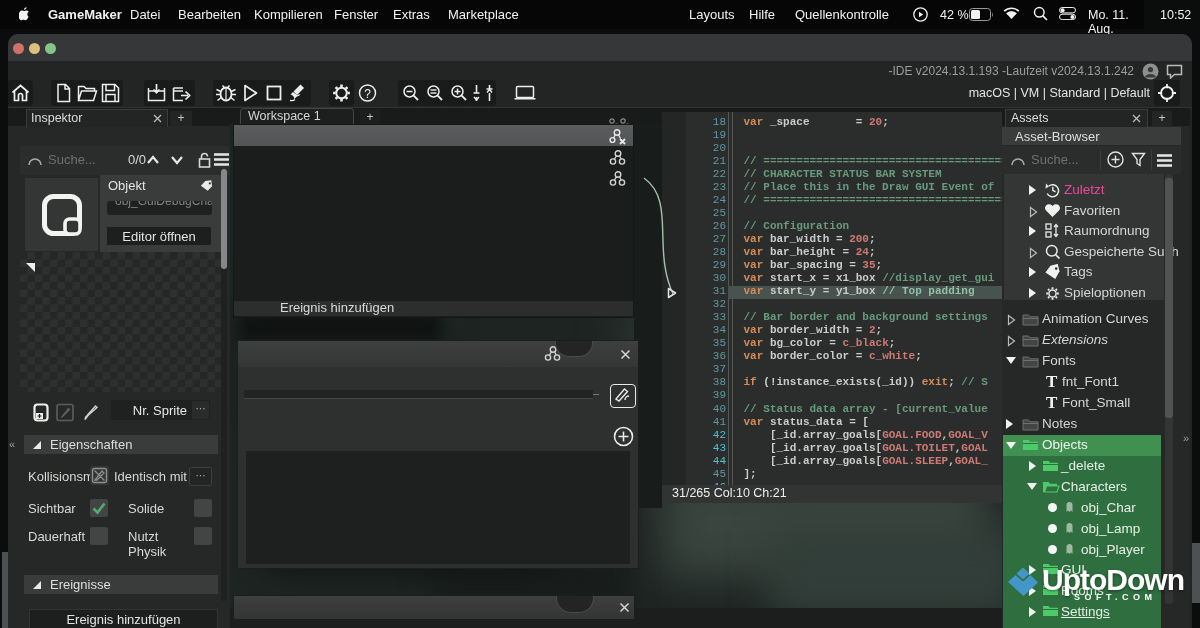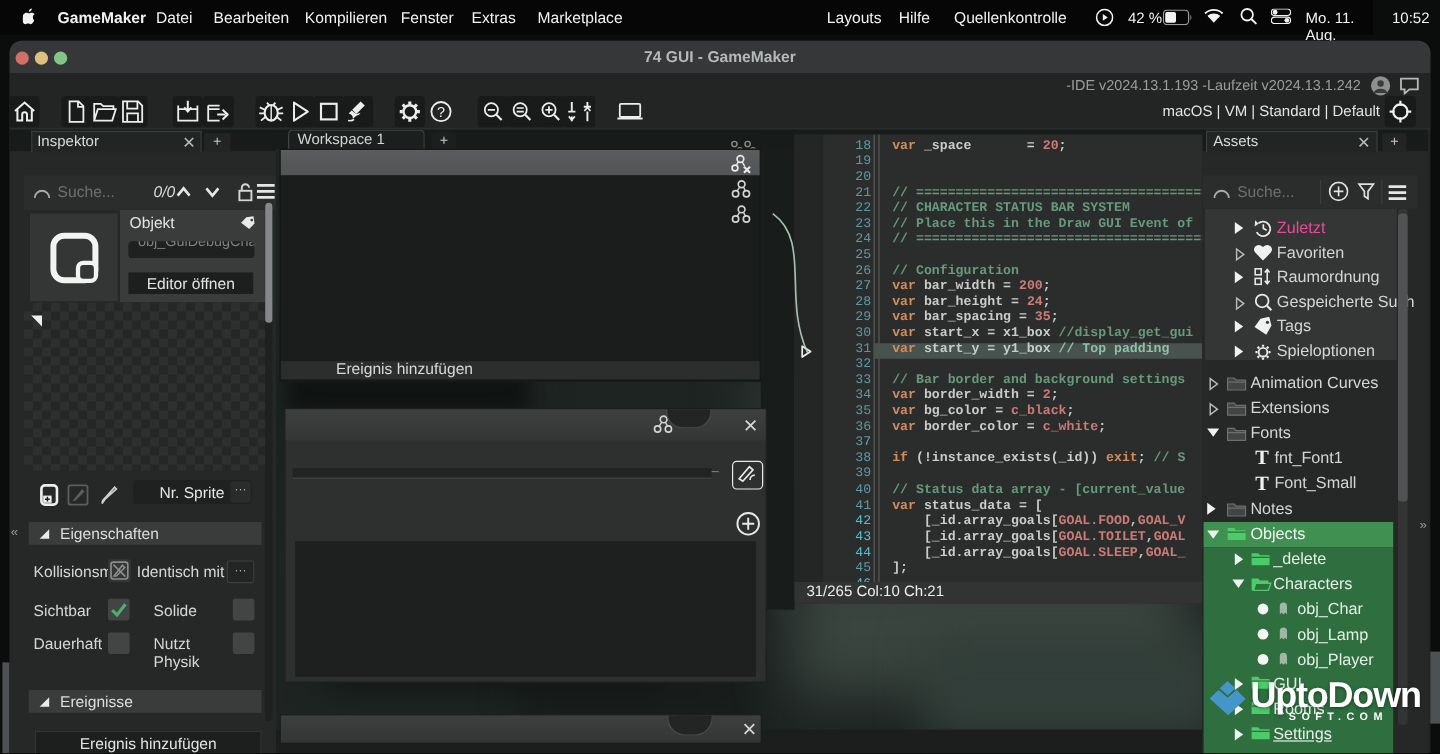--- a/index.html
+++ b/index.html
@@ -78,21 +78,20 @@
     <span class="mi" style="left:1088px;top:8px;font-size:12.5px;">Mo. 11. Aug.</span>
     <span class="mi" style="left:1160px;top:8px;font-size:12.5px;">10:52</span>
   </div>
   <div class="a" style="left:2px;top:552px;width:6px;height:76px;background:#4e5153;"></div>
   <div class="a" style="left:1190px;top:543px;width:10px;height:60px;background:#4e5153;"></div>
   <div id="win" class="a">
     <div id="titlebar" class="a">
       <div class="light" style="left:5px;background:#cf7167;"></div>
       <div class="light" style="left:21px;background:#dec07e;"></div>
       <div class="light" style="left:37px;background:#83c487;"></div>
-      <div class="tx" style="left:0;top:6px;width:1184px;text-align:center;color:#b6b9ba;font-size:13px;font-weight:bold;">74 GUI - GameMaker</div>
     </div>
     <div id="vrow" class="a">
       <span class="tx" style="right:58px;top:3px;color:#9b9d9c;font-size:12px;">-IDE v2024.13.1.193 -Laufzeit v2024.13.1.242</span>
       <svg class="a" style="right:33px;top:2px" width="17" height="17" viewBox="0 0 17 17">
           <circle cx="8.5" cy="8.5" r="8" fill="#8e9090"></circle>
           <circle cx="8.5" cy="6.6" r="2.7" fill="#3a3c3b"></circle>
           <path d="M2.7 14.5 a6 4.8 0 0 1 11.6 0z" fill="#3a3c3b"></path>
         </svg>
       <svg class="a" style="right:9px;top:3px" width="17" height="15" viewBox="0 0 17 15">
           <path d="M1.5 1.5 h14 v9 h-7 l-4 3.5 v-3.5 h-3 z" fill="none" stroke="#b8bab9" stroke-width="1.5"></path>
@@ -187,21 +186,21 @@
           <svg class="a" style="right:5px;top:4px" width="9" height="9" viewBox="0 0 9 9">
               <path d="M1 1 L8 8 M8 1 L1 8" stroke="#b9bbb9" stroke-width="1.3"></path>
             </svg>
         </div>
         <div class="a" style="left:162px;top:3px;width:22px;height:15px;background:#232525;color:#c6c8c6;font-size:12px;text-align:center;">+</div>
         <div class="a" style="left:12px;top:38px;width:210px;height:29px;background:#2b2d2c;">
           <svg class="a" style="left:8px;top:9px" width="14" height="11" viewBox="0 0 14 11">
               <path d="M1 10 A 6 6 0 0 1 13 10" fill="none" stroke="#a8aaa8" stroke-width="1.6"></path>
             </svg>
           <span class="tx" style="left:28px;top:6px;color:#6e706f;font-size:13px;">Suche...</span>
-          <span class="tx" style="left:108px;top:6px;color:#d8dad8;font-size:13px;font-style:italic;">0/0</span>
+          <span class="tx" style="left:108px;top:6px;color:#d8dad8;font-size:13px;">0/0</span>
           <svg class="a" style="left:127px;top:9px" width="12" height="10" viewBox="0 0 12 10">
               <path d="M1 8 L6 2 L11 8" fill="none" stroke="#e5e7e5" stroke-width="2.2"></path>
             </svg>
           <svg class="a" style="left:151px;top:9px" width="12" height="10" viewBox="0 0 12 10">
               <path d="M1 2 L6 8 L11 2" fill="none" stroke="#e5e7e5" stroke-width="2.2"></path>
             </svg>
           <svg class="a" style="left:178px;top:6px" width="13" height="16" viewBox="0 0 13 16">
               <rect x="1.5" y="7" width="10" height="8" fill="none" stroke="#d5d7d5" stroke-width="1.6"></rect>
               <path d="M3.5 7 V4.5 a3 3 0 0 1 6 0" fill="none" stroke="#d5d7d5" stroke-width="1.6"></path>
             </svg>
@@ -443,20 +442,23 @@
 
       <div class="a" style="left:994px;top:0;width:188px;height:520px;background:#262827;overflow:hidden;">
         <div class="a" style="left:0;top:0;width:188px;height:18px;background:#191b1a;"></div>
         <div class="a" style="left:3px;top:1px;width:141px;height:17px;background:#232525;border:1px solid #3a3c3b;border-bottom:none;">
           <span class="tx" style="left:5px;top:1px;font-size:12.5px;color:#dadcda;">Assets</span>
           <svg class="a" style="right:6px;top:4px" width="9" height="9" viewBox="0 0 9 9">
               <path d="M1 1 L8 8 M8 1 L1 8" stroke="#b9bbb9" stroke-width="1.3"></path>
             </svg>
         </div>
         <div class="a" style="left:150px;top:3px;width:20px;height:15px;background:#232525;color:#c6c8c6;font-size:12px;text-align:center;">+</div>
+        <div class="a hdr" style="left:0;top:19px;width:179px;height:18px;">
+            <span class="tx" style="left:13px;top:2px;">Asset-Browser</span>
+          </div>
         <div class="a" style="left:0;top:38px;width:179px;height:28px;background:#2b2d2c;">
           <svg class="a" style="left:9px;top:9px" width="14" height="11" viewBox="0 0 14 11">
               <path d="M1 10 A 6 6 0 0 1 13 10" fill="none" stroke="#a8aaa8" stroke-width="1.6"></path>
             </svg>
           <span class="tx" style="left:29px;top:6px;color:#6e706f;font-size:13px;">Suche...</span>
           <div class="a" style="left:98px;top:4px;width:1px;height:20px;background:#3c3e3d;"></div>
           <svg class="a" style="left:105px;top:5px" width="17" height="17" viewBox="0 0 17 17">
               <circle cx="8.5" cy="8.5" r="7.5" fill="none" stroke="#dfe1df" stroke-width="1.4"></circle>
               <path d="M8.5 4.5 V12.5 M4.5 8.5 H12.5" stroke="#dfe1df" stroke-width="1.4"></path>
             </svg>
@@ -522,21 +524,21 @@
             <path d="M1 5.5 H16" stroke="#6e706f" stroke-width="1"></path>
           </svg>
         <span class="tx" style="left:40px;top:203px;font-size:13.5px;color:#d4d6d4;">Animation Curves</span>
         <svg class="a" style="left:5px;top:227px" width="9" height="12" viewBox="0 0 9 12">
             <path d="M1.5 1.5 L7.5 6 L1.5 10.5 Z" fill="none" stroke="#b9bbb9" stroke-width="1.2"></path>
           </svg>
         <svg class="a" style="left:20px;top:226px" width="17" height="13" viewBox="0 0 17 13">
             <path d="M1 2 H6.5 L8 3.8 H16 V12 H1 Z" fill="#434545" stroke="#6e706f" stroke-width="1"></path>
             <path d="M1 5.5 H16" stroke="#6e706f" stroke-width="1"></path>
           </svg>
-        <span class="tx" style="left:40px;top:224px;font-size:13.5px;color:#d4d6d4;">Extensions</span>
+        <span class="tx" style="left:40px;top:224px;font-size:13.5px;color:#d4d6d4;font-style:italic;">Extensions</span>
         <div class="a" style="left:4px;top:249px;width:0;height:0;border-left:5px solid transparent;border-right:5px solid transparent;border-top:7px solid #f0f2f0;"></div>
         <svg class="a" style="left:20px;top:247px" width="17" height="13" viewBox="0 0 17 13">
             <path d="M1 2 H6.5 L8 3.8 H16 V12 H1 Z" fill="#434545" stroke="#6e706f" stroke-width="1"></path>
             <path d="M1 5.5 H16" stroke="#6e706f" stroke-width="1"></path>
           </svg>
         <span class="tx" style="left:40px;top:245px;font-size:13.5px;color:#d4d6d4;">Fonts</span>
         <span class="tx" style="left:44px;top:264px;font-family:'Liberation Serif',serif;font-weight:bold;font-size:17px;color:#f0f2f0;">T</span>
         <span class="tx" style="left:60px;top:266px;font-size:13.5px;color:#d4d6d4;">fnt_Font1</span>
         <span class="tx" style="left:44px;top:285px;font-family:'Liberation Serif',serif;font-weight:bold;font-size:17px;color:#f0f2f0;">T</span>
         <span class="tx" style="left:60px;top:287px;font-size:13.5px;color:#d4d6d4;">Font_Small</span>

